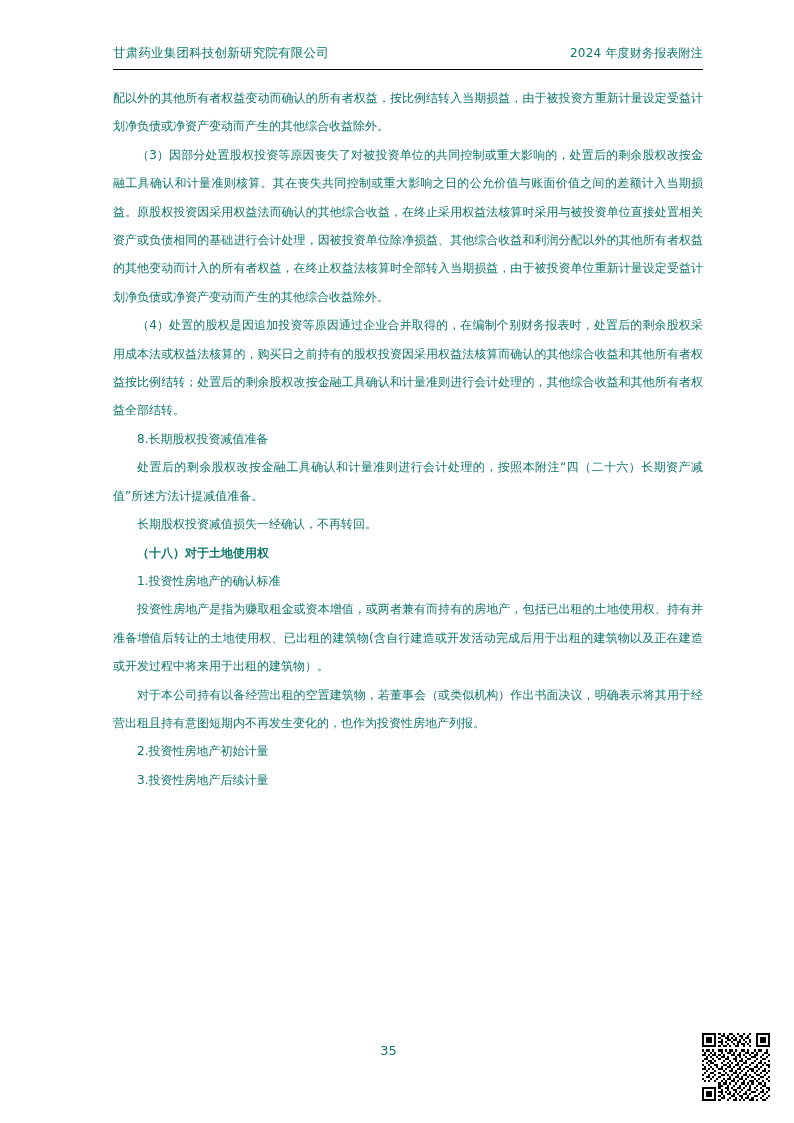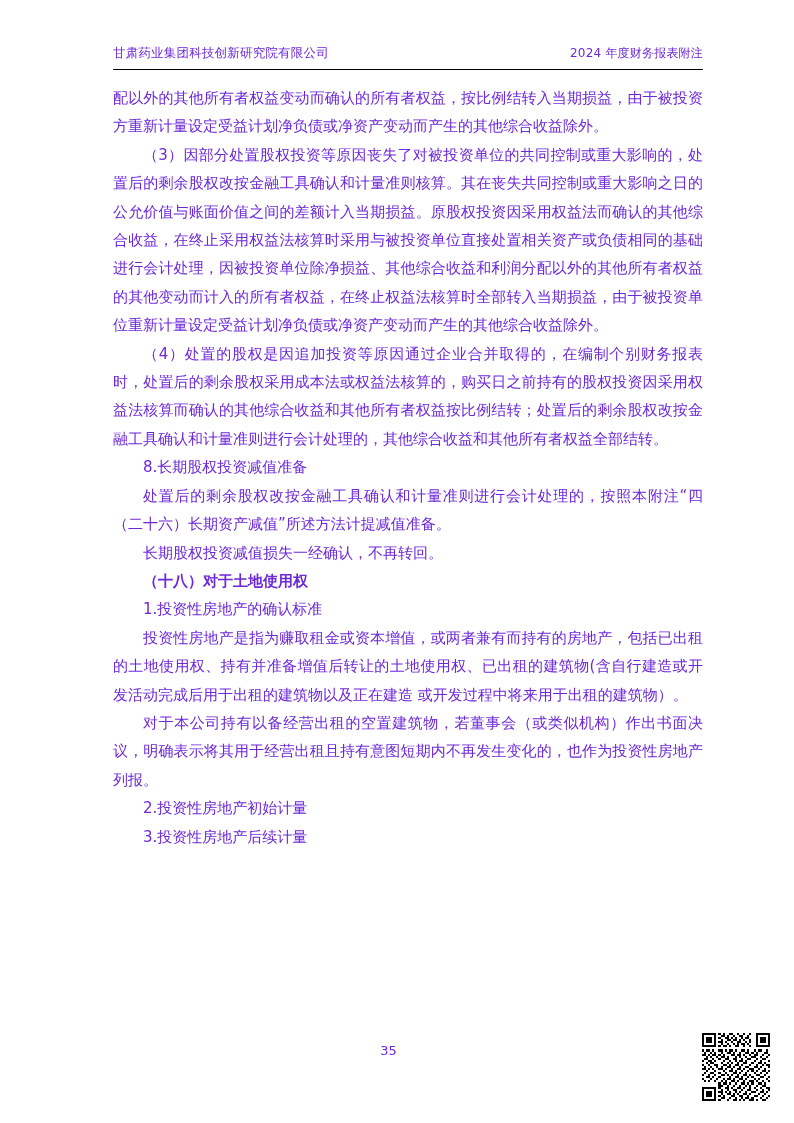--- a/index.html
+++ b/index.html
@@ -8,21 +8,21 @@
     background: #9a9a9a;
   }
   .page {
     width: 794px;
     height: 1123px;
     background: #ffffff;
     margin: 0 auto;
     position: relative;
     box-sizing: border-box;
     font-family: "Liberation Serif", "DejaVu Serif", serif;
-    color: #6d28d9;
+    color: #0f766e;
     overflow: hidden;
   }
   .content {
     position: absolute;
     left: 113px;
     right: 91px;
     top: 44px;
   }
   .header {
     display: flex;
@@ -49,21 +49,21 @@
   .body-text {
     margin-top: 14px;
     font-size: 14.6px;
     line-height: 28.4px;
     text-align: justify;
     text-justify: inter-ideograph;
   }
   .para {
     margin: 0;
     font-family: "DejaVu Sans", "Liberation Sans", sans-serif;
-    font-size: 15px;
+    font-size: 12px;
     line-height: 28.4px;
     text-align: justify;
     text-justify: inter-ideograph;
   }
   .indent2 {
     text-indent: 2em;
   }
   .noindent {
     text-indent: 0;
   }

